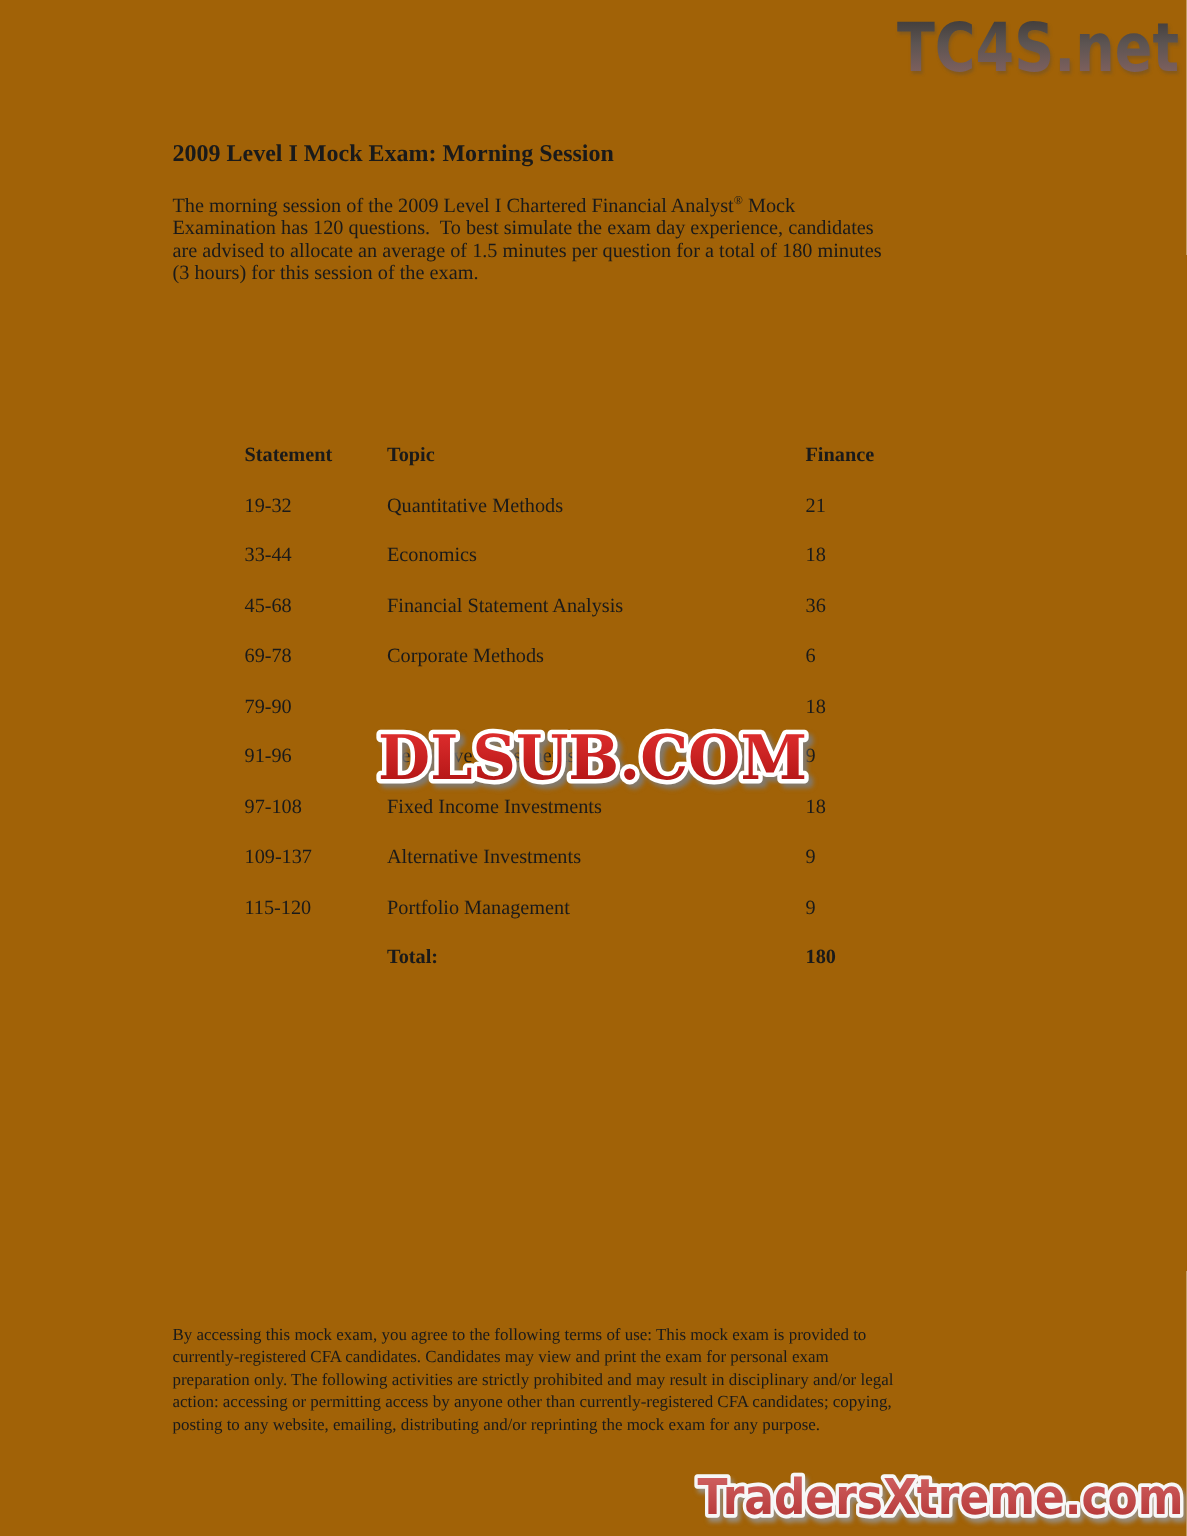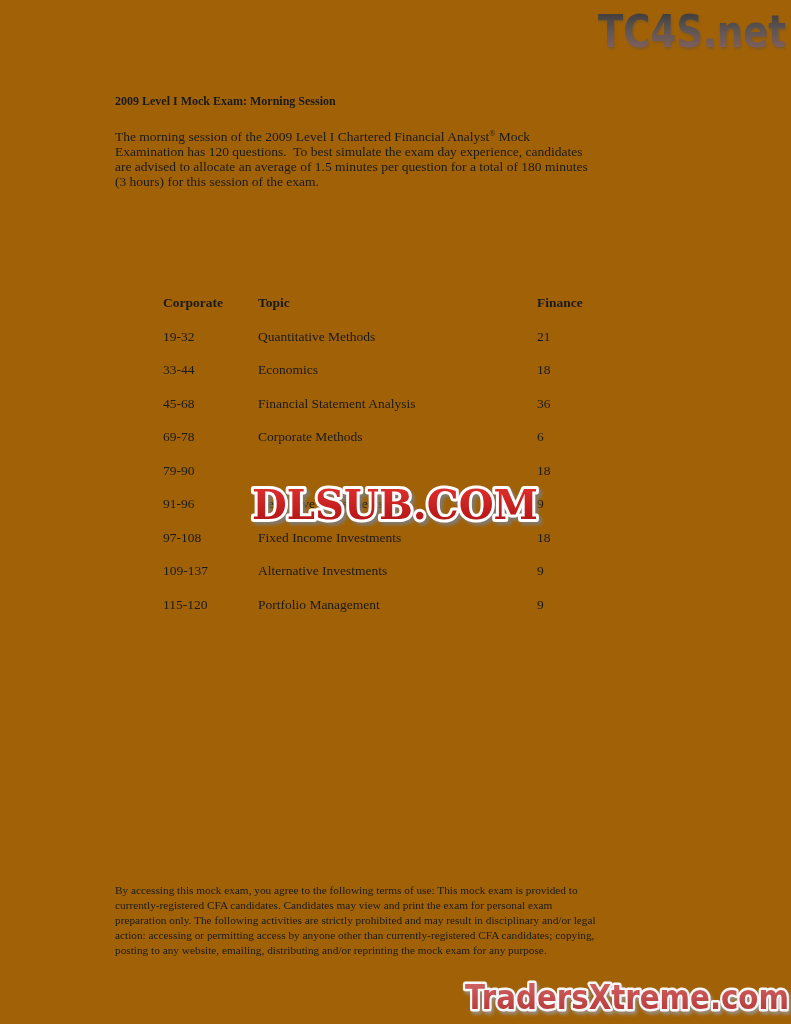--- a/index.html
+++ b/index.html
@@ -18,21 +18,21 @@
 
   
   .tc4s-logo {
     position: absolute; left: 589px; top: 1px;
     filter: drop-shadow(1px 2px 1px rgba(70,70,70,0.30));
   }
 
   
   .doc-title {
     position: absolute; left: 115px; top: 94px;
-    font-size: 12px; font-weight: bold;
+    font-size: 16px; font-weight: bold;
     white-space: nowrap;
   }
   .intro {
     position: absolute; left: 115px; top: 126px;
     width: 620px;
     font-size: 13.5px; line-height: 15px;
     white-space: pre-wrap;
   }
   .intro sup {
     font-size: 8px; vertical-align: 5px;
@@ -92,21 +92,21 @@
 
   <div class="doc-title">2009 Level I Mock Exam: Morning Session</div>
 
   <div class="intro"><span>The morning session of the 2009 Level I Chartered Financial Analyst</span><sup>®</sup><span> Mock
 Examination has 120 questions.  To best simulate the exam day experience, candidates
 are advised to allocate an average of 1.5 minutes per question for a total of 180 minutes
 (3 hours) for this session of the exam.</span></div>
 
   <div class="topic-table">
     <div class="trow header">
-      <div class="tcell">Corporate</div>
+      <div class="tcell">Statement</div>
       <div class="tcell">Topic</div>
       <div class="tcell">Finance</div>
     </div>
 
     <div class="trow">
       <div class="tcell">19-32</div>
       <div class="tcell">Quantitative Methods</div>
       <div class="tcell">21</div>
     </div>
     <div class="trow">
@@ -143,20 +143,25 @@
       <div class="tcell">109-137</div>
       <div class="tcell">Alternative Investments</div>
       <div class="tcell">9</div>
     </div>
     <div class="trow">
       <div class="tcell">115-120</div>
       <div class="tcell">Portfolio Management</div>
       <div class="tcell">9</div>
     </div>
 
+    <div class="trow total-row">
+      <div class="tcell"></div>
+      <div class="tcell">Total:</div>
+      <div class="tcell">180</div>
+    </div>
   </div>
 
   <svg class="dlsub-mark" width="310" height="56" viewBox="0 0 310 56">
     <defs>
       <linearGradient id="g-dlsub" x1="0" y1="0" x2="0" y2="1">
         <stop offset="0" stop-color="#e63232"></stop>
         <stop offset="1" stop-color="#ab1111"></stop>
       </linearGradient>
     </defs>
     <text x="152" y="43" text-anchor="middle" textLength="286" lengthAdjust="spacingAndGlyphs" font-size="41" font-weight="bold" style="font-family:'DejaVu Serif',serif" fill="url(#g-dlsub)" stroke-width="6" stroke-linejoin="round" paint-order="stroke" stroke="#ffffff">DLSUB.COM</text>

